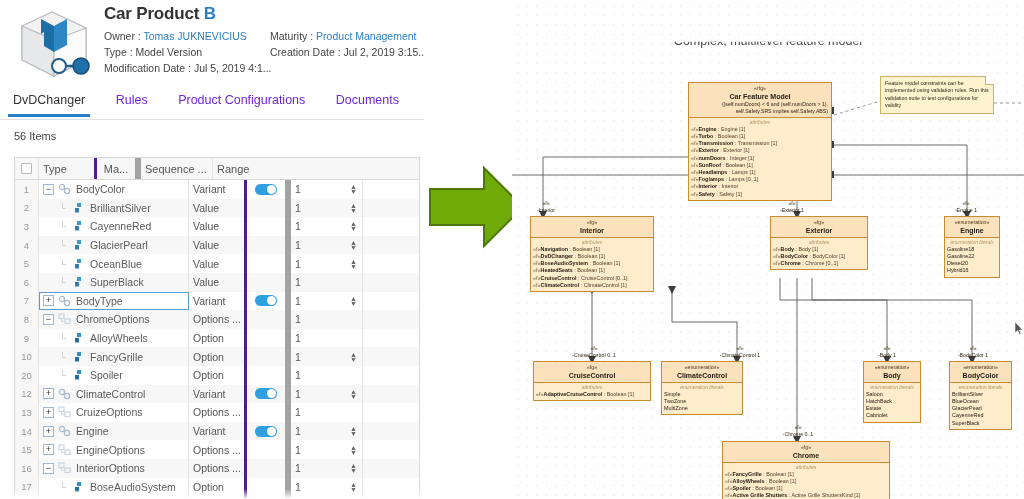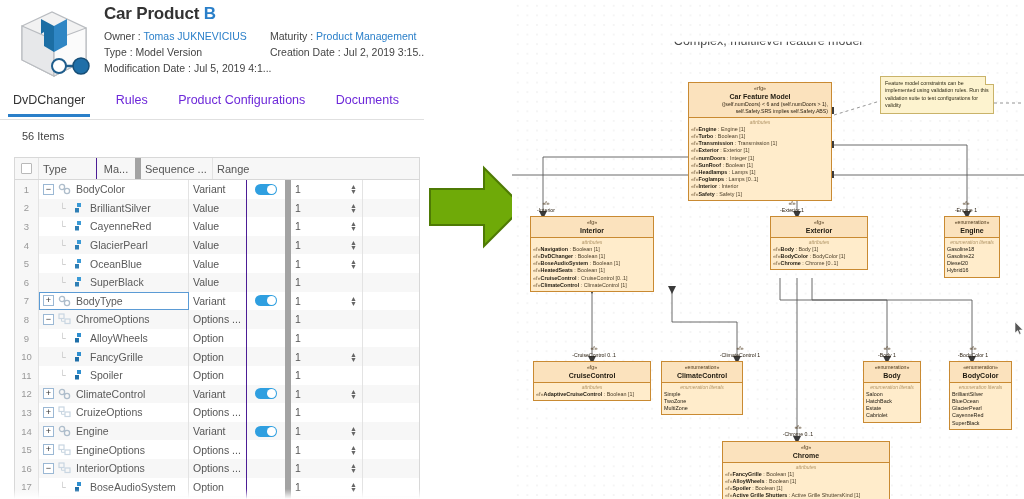--- a/index.html
+++ b/index.html
@@ -40,42 +40,42 @@
     position:relative; display:inline-block; padding:7px 13px 9px 13px;
     font-size:12.5px; color:#6d28d9; cursor:pointer;
   }
   .tab.active { color:#333; }
   .tab.active:after {
     content:""; position:absolute; left:8px; right:8px; bottom:-1px;
     height:3px; background:#2a7fc9;
   }
 
   #item-count {
-    position:absolute; left:22px; top:130px;
+    position:absolute; left:14px; top:130px;
     font-size:11px; color:#444;
   }
 
   
   #grid {
     position:absolute; left:14px; top:157px; width:406px;
     border:1px solid #d8d8d8; border-bottom:none;
     font-size:10.5px; color:#555; background:#fff;
   }
   .grid-row { display:flex; height:18.6px; align-items:stretch; }
   .grid-row.head {
     height:22px; background:#f7f7f7; color:#444; font-weight:normal;
     border-bottom:1px solid #d8d8d8; font-size:11px;
   }
   .grid-row.alt { background:#f7f7f7; }
   .grid-row.sel .c-title { outline:1px solid #5b9bd5; outline-offset:-1px; background:#fff; }
   .cell { display:flex; align-items:center; padding:0 4px; overflow:hidden; white-space:nowrap; }
   .c-chk { width:24px; justify-content:center; border-right:1px solid #e3e3e3; background:#f7f7f7; color:#999; font-size:9.5px; }
   .grid-row.head .c-chk { background:#f7f7f7; }
   .c-title { flex:1 1 auto; min-width:0; border-right:1px solid #e3e3e3; position:relative; }
-  .c-type { width:58px; border-right:1px solid #4c1d95; }
+  .c-type { width:58px; border-right:3px solid #4c1d95; }
   .c-ma { width:44px; justify-content:center; border-right:6px solid #a3a3a3; }
   .c-seq { width:72px; border-right:1px solid #e3e3e3; position:relative; }
   .c-range { width:56px; }
   .grid-row.head .cell { color:#555; }
 
   .chkbox {
     width:11px; height:11px; border:1px solid #b9b9b9; background:#fff; border-radius:1px;
   }
   .sort-ic { margin-left:auto; font-size:9px; color:#777; letter-spacing:-1px; }
 
@@ -400,21 +400,21 @@
             </div>
             <div class="cell c-type">Option</div>
             <div class="cell c-ma"></div>
             <div class="cell c-seq">1<span class="spinner">
                 <span>▲</span>
                 <span>▼</span>
               </span></div>
             <div class="cell c-range"></div>
           </div>
           <div class="grid-row">
-            <div class="cell c-chk">11</div>
+            <div class="cell c-chk">20</div>
             <div class="cell c-title" style="padding-left:18px">
               <span class="tree-connector">└</span>
               <span class="node-ic"><svg viewBox="0 0 13 12" width="13" height="12">
                   <path d="M5 1 L9 1 L9 5 L5 5 Z" fill="#2f8fd0"></path>
                   <path d="M3 6 L7 6 L7 10.5 L3 10.5 Z" fill="#1f6fa8"></path>
                 </svg></span>
               <span class="node-label">Spoiler</span>
             </div>
             <div class="cell c-type">Option</div>
             <div class="cell c-ma"></div>

